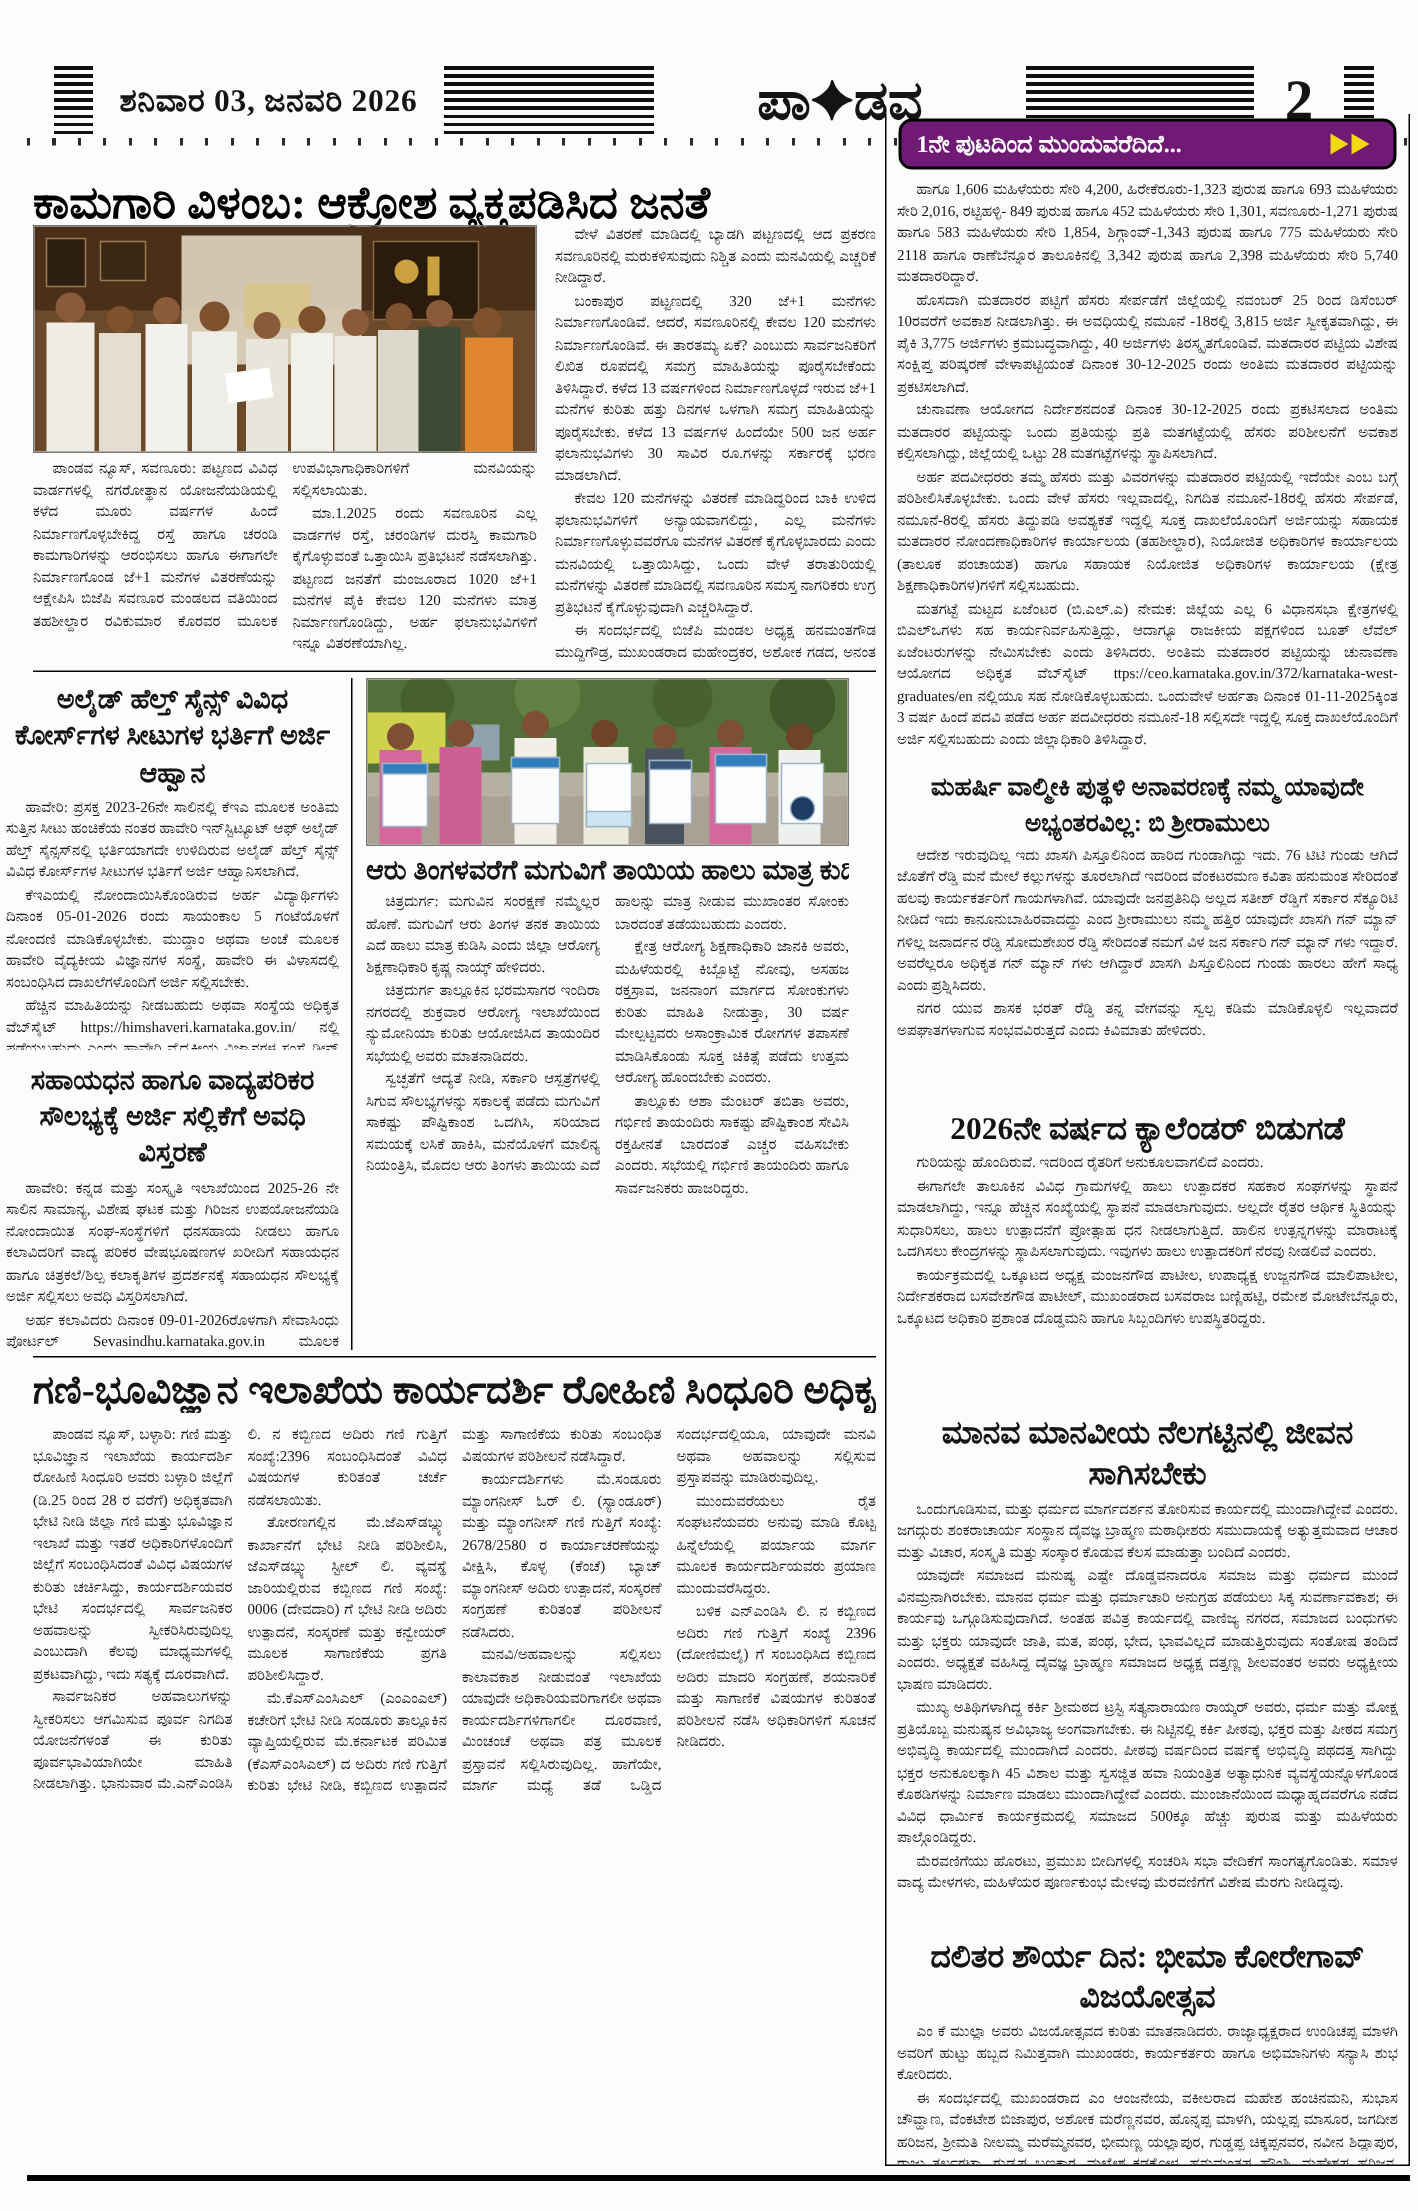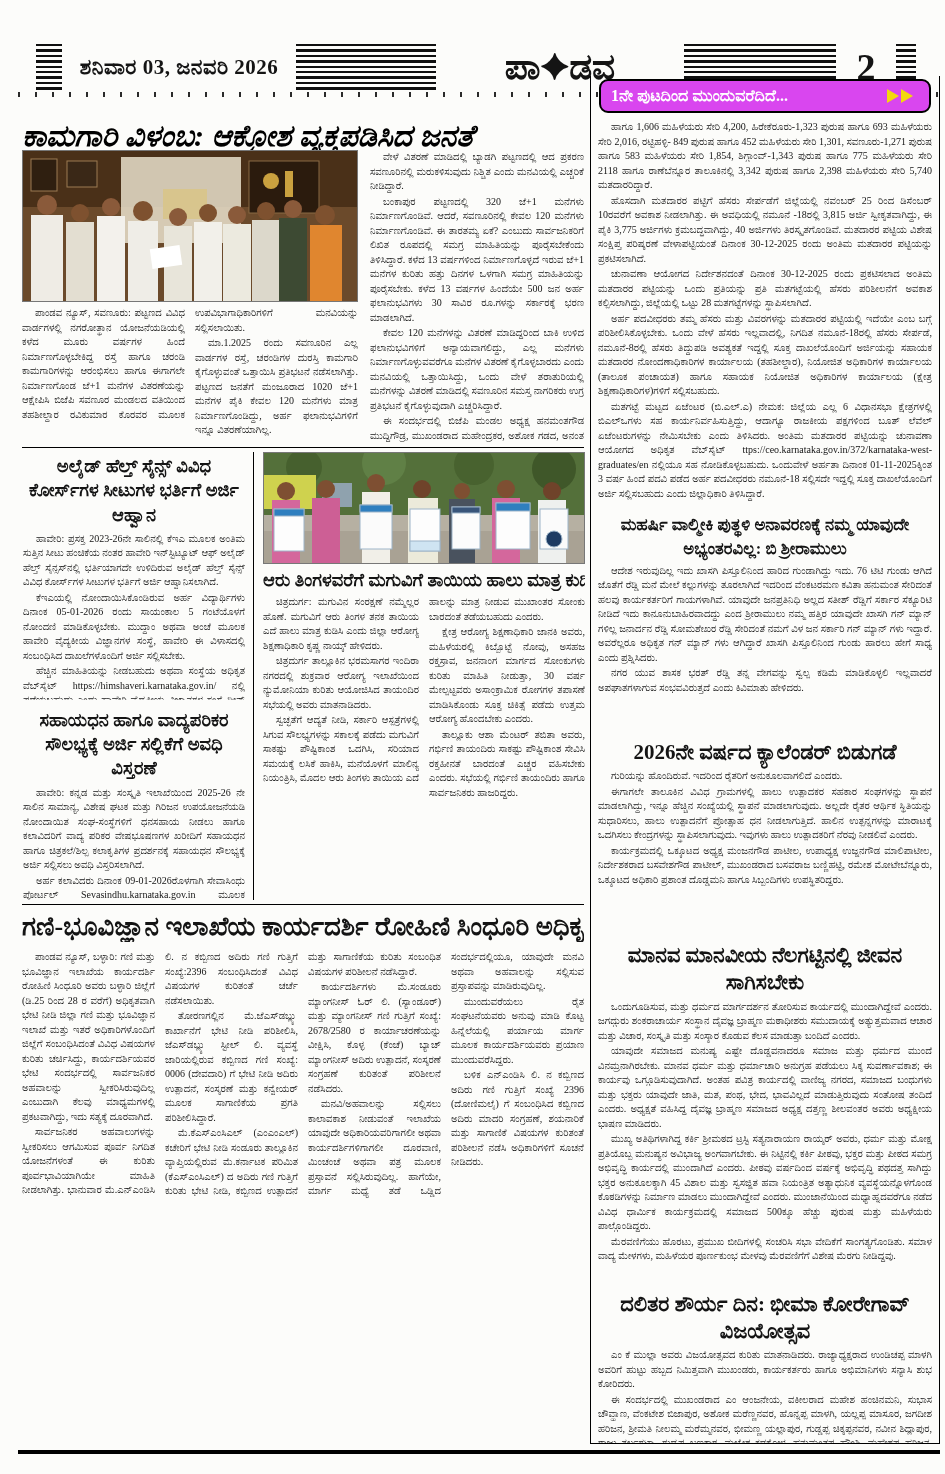--- a/index.html
+++ b/index.html
@@ -22,43 +22,43 @@
   .tickline{position:absolute;left:18px;top:92px;width:922px;height:5px;
     background:repeating-linear-gradient(90deg,#2a2a2a 0 2px,transparent 2px 17px);}
   
   .body-txt{font-size:10px;line-height:1.45;text-align:justify;overflow:hidden;}
   .body-txt p{margin:0 0 1px 0;text-indent:13px;}
   .hl{font-weight:900;color:#000;}
   .rule-h{position:absolute;background:#000;height:1px;}
   .rule-v{position:absolute;background:#000;width:1px;}
   
   .main-headline{position:absolute;left:22px;top:99px;width:562px;height:44px;
-    font-size:30px;font-weight:900;white-space:nowrap;overflow:hidden;letter-spacing:0;font-style:italic;}
+    font-size:30px;font-weight:900;white-space:nowrap;overflow:hidden;letter-spacing:0;}
   .main-article{position:absolute;left:22px;top:150px;width:562px;height:294px;
     display:grid;grid-template-columns:336px 1fr;column-gap:12px;}
   .main-left .photo-frame{width:336px;height:152px;border:1px solid #777;box-sizing:border-box;}
   .below-cols{margin-top:4px;height:136px;column-count:2;column-gap:10px;}
   .main-side{height:294px;}
-  .mid-band{position:absolute;left:23px;top:452px;width:562px;height:448px;}
+  .mid-band{position:absolute;left:4px;top:452px;width:562px;height:448px;}
   .colA{position:absolute;left:0;top:0;width:222px;height:448px;overflow:hidden;}
   .colA-head{font-size:18px;font-weight:900;text-align:center;line-height:1.35;margin:2px 0 5px;}
   .colB{position:absolute;left:240px;top:0;width:322px;height:448px;overflow:hidden;}
   .colB .photo-frame{width:322px;height:112px;border:1px solid #777;box-sizing:border-box;}
   .colB-head{font-size:18px;font-weight:900;white-space:nowrap;overflow:hidden;
     text-align:center;margin:6px 0 4px;}
   .colB-body{column-count:2;column-gap:10px;height:300px;}
   .gani{position:absolute;left:22px;top:910px;width:562px;height:538px;}
   .gani-head{font-size:26px;font-weight:900;text-align:center;white-space:nowrap;
     overflow:hidden;margin:2px 0 8px;}
   .gani-body{column-count:4;column-gap:10px;height:492px;}
   
   .rightcol{position:absolute;left:590px;top:76px;width:350px;height:1368px;
     border-left:1px solid #000;border-right:1px solid #000;border-bottom:1px solid #000;
     box-sizing:border-box;padding:2px 7px 0 7px;overflow:hidden;}
-  .cont-banner{height:30px;background:#d946ef;border:2px solid #000;border-radius:9px;
+  .cont-banner{height:30px;background:#701a75;border:2px solid #000;border-radius:9px;
     display:flex;align-items:center;padding:0 10px;margin:1px 1px 7px 1px;}
   .cont-banner span{color:#fff;font-weight:800;font-size:16px;white-space:nowrap;}
   .cont-banner .arrows{margin-left:auto;display:flex;}
   .r-head{font-weight:900;text-align:center;font-size:16.5px;line-height:1.45;margin:4px 2px 3px;}
   .r-head.small{font-size:21px;line-height:1.3;}
   .r-body{margin-bottom:5px;}
   .bottom-rule{position:absolute;left:18px;top:1450px;width:922px;height:4px;background:#000;}
 </style>
 </head>
 <body>

